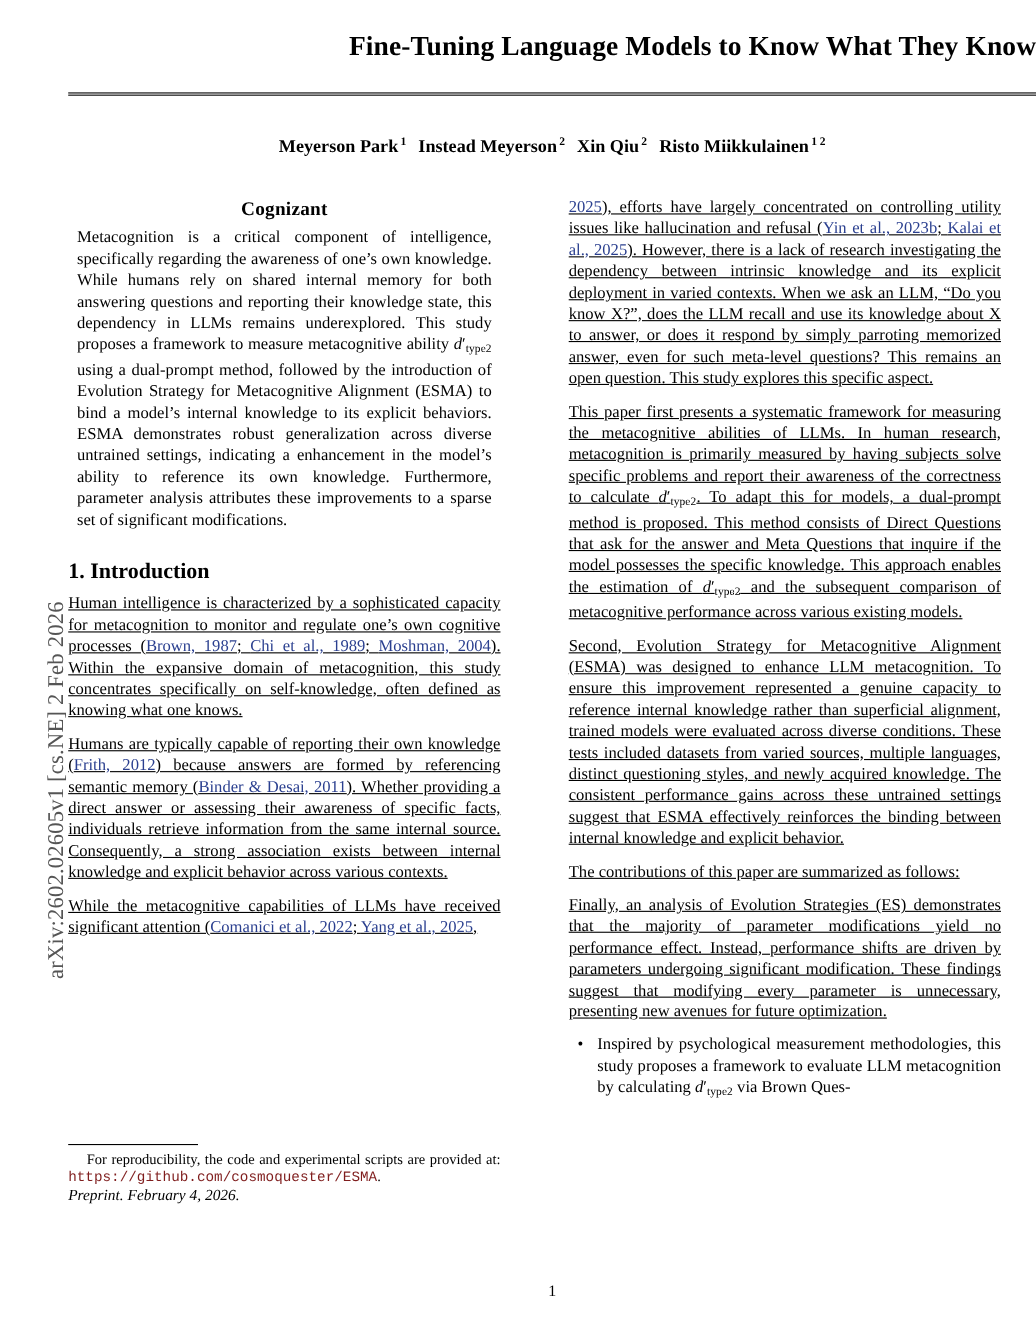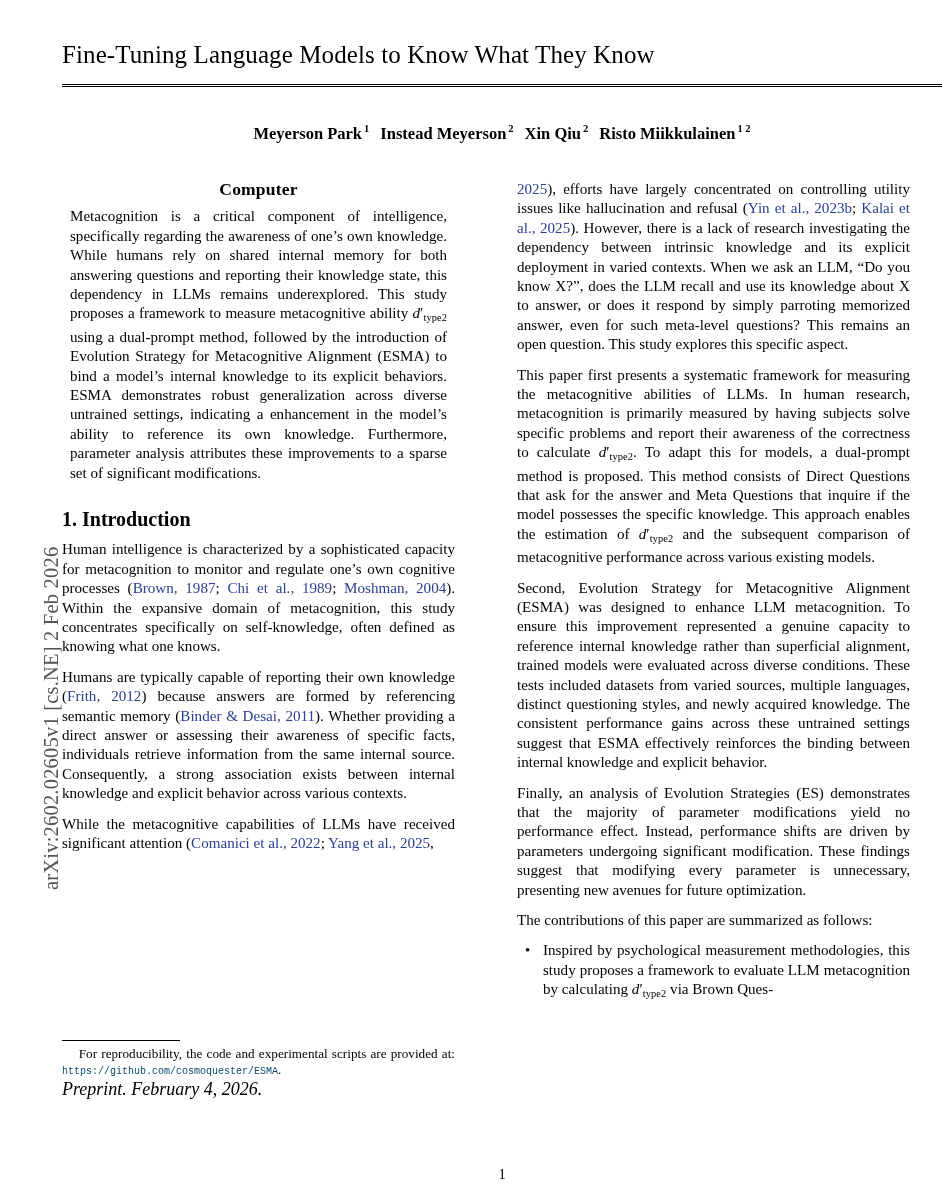--- a/index.html
+++ b/index.html
@@ -42,25 +42,25 @@
     position: absolute;
     left: 62px;
     top: 0;
     width: 880px;
     height: 1200px;
   }
 
   .title {
     position: absolute;
     left: 0;
-    top: 41px;
-    width: 880px;
-    text-align: left;
+    top: 29px;
+    width: 880px;
+    text-align: right;
     font-size: 25px;
-    font-weight: normal;
+    font-weight: bold;
     letter-spacing: 0.1px;
     font-family: "Liberation Serif", "DejaVu Serif", serif;
   }
 
   .rule {
     position: absolute;
     left: 0;
     top: 84px;
     width: 880px;
     border-top: 1.5px solid #000;
@@ -115,25 +115,26 @@
   .section-head {
     font-size: 20px;
     font-weight: bold;
     margin: 27px 0 11px 0;
     text-align: left;
   }
 
   p.para {
     margin: 0 0 11px 0;
     text-align: justify;
+    text-decoration: underline;
   }
   p.para:last-child { margin-bottom: 0; }
 
   .cite { color: #2a3f8f; }
-  .url  { color: #0c4a6e; font-family: "Liberation Mono", "DejaVu Sans Mono", monospace; font-size: 10px; }
+  .url  { color: #7f1d1d; font-family: "Liberation Mono", "DejaVu Sans Mono", monospace; font-size: 13px; }
 
   
   .math-d {
     font-style: italic;
     font-family: "Liberation Serif", "DejaVu Serif", serif;
   }
   .math-d .pr { font-style: normal; }
   .math-d sub {
     font-style: normal;
     font-size: 10.4px;
@@ -154,21 +155,21 @@
   .footnote-rule {
     width: 118px;
     border-top: 1px solid #000;
     margin: 0 0 5px 0;
   }
   .footnote p { margin: 0; }
   .footnote sup { font-size: 9.5px; vertical-align: super; }
   .preprint {
     margin-top: 20px;
     font-style: italic;
-    font-size: 18px;
+    font-size: 14px;
   }
 
   
   ul.bullets {
     margin: 0;
     padding-left: 0;
     list-style: none;
   }
   ul.bullets li {
     position: relative;
@@ -202,21 +203,21 @@
 
   <div class="title">Fine-Tuning Language Models to Know What They Know</div>
   <div class="rule"></div>
 
   <div class="authors">
     <span>Meyerson Park</span><span class="aff">1</span><span class="gap"></span><span>Instead Meyerson</span><span class="aff">2</span><span class="gap"></span><span>Xin Qiu</span><span class="aff">2</span><span class="gap"></span><span>Risto Miikkulainen</span><span class="aff">1 2</span>
   </div>
 
   <div class="col col-left">
 
-    <div class="abstract-head">Computer</div>
+    <div class="abstract-head">Cognizant</div>
     <p class="abstract-body"><span>Metacognition is a critical component of intelligence, specifically regarding the awareness of one’s own knowledge. While humans rely on shared internal memory for both answering questions and reporting their knowledge state, this dependency in LLMs remains underexplored. This study proposes a framework to measure metacognitive ability </span><span class="math-d"><span>d</span><span class="pr">′</span><sub>type2</sub></span><span> using a dual-prompt method, followed by the introduction of Evolution Strategy for Metacognitive Alignment (ESMA) to bind a model’s internal knowledge to its explicit behaviors. ESMA demonstrates robust generalization across diverse untrained settings, indicating a enhancement in the model’s ability to reference its own knowledge. Furthermore, parameter analysis attributes these improvements to a sparse set of significant modifications.</span></p>
 
     <div class="section-head">1. Introduction</div>
 
     <p class="para"><span>Human intelligence is characterized by a sophisticated capacity for metacognition to monitor and regulate one’s own cognitive processes (</span><span class="cite">Brown, 1987</span><span>; </span><span class="cite">Chi et al., 1989</span><span>; </span><span class="cite">Moshman, 2004</span><span>). Within the expansive domain of metacognition, this study concentrates specifically on self-knowledge, often defined as knowing what one knows.</span></p>
 
     <p class="para"><span>Humans are typically capable of reporting their own knowledge (</span><span class="cite">Frith, 2012</span><span>) because answers are formed by referencing semantic memory (</span><span class="cite">Binder &amp; Desai, 2011</span><span>). Whether providing a direct answer or assessing their awareness of specific facts, individuals retrieve information from the same internal source. Consequently, a strong association exists between internal knowledge and explicit behavior across various contexts.</span></p>
 
     <p class="para"><span>While the metacognitive capabilities of LLMs have received significant attention (</span><span class="cite">Comanici et al., 2022</span><span>; </span><span class="cite">Yang et al., 2025</span><span>,</span></p>
   </div>
@@ -228,23 +229,23 @@
   </div>
 
   <div class="col col-right">
 
     <p class="para"><span class="cite">2025</span><span>), efforts have largely concentrated on controlling utility issues like hallucination and refusal (</span><span class="cite">Yin et al., 2023b</span><span>; </span><span class="cite">Kalai et al., 2025</span><span>). However, there is a lack of research investigating the dependency between intrinsic knowledge and its explicit deployment in varied contexts. When we ask an LLM, “Do you know X?”, does the LLM recall and use its knowledge about X to answer, or does it respond by simply parroting memorized answer, even for such meta-level questions? This remains an open question. This study explores this specific aspect.</span></p>
 
     <p class="para"><span>This paper first presents a systematic framework for measuring the metacognitive abilities of LLMs. In human research, metacognition is primarily measured by having subjects solve specific problems and report their awareness of the correctness to calculate </span><span class="math-d"><span>d</span><span class="pr">′</span><sub>type2</sub></span><span>. To adapt this for models, a dual-prompt method is proposed. This method consists of Direct Questions that ask for the answer and Meta Questions that inquire if the model possesses the specific knowledge. This approach enables the estimation of </span><span class="math-d"><span>d</span><span class="pr">′</span><sub>type2</sub></span><span> and the subsequent comparison of metacognitive performance across various existing models.</span></p>
 
     <p class="para">Second, Evolution Strategy for Metacognitive Alignment (ESMA) was designed to enhance LLM metacognition. To ensure this improvement represented a genuine capacity to reference internal knowledge rather than superficial alignment, trained models were evaluated across diverse conditions. These tests included datasets from varied sources, multiple languages, distinct questioning styles, and newly acquired knowledge. The consistent performance gains across these untrained settings suggest that ESMA effectively reinforces the binding between internal knowledge and explicit behavior.</p>
 
+    <p class="para">The contributions of this paper are summarized as follows:</p>
+
     <p class="para">Finally, an analysis of Evolution Strategies (ES) demonstrates that the majority of parameter modifications yield no performance effect. Instead, performance shifts are driven by parameters undergoing significant modification. These findings suggest that modifying every parameter is unnecessary, presenting new avenues for future optimization.</p>
-
-    <p class="para">The contributions of this paper are summarized as follows:</p>
 
     <ul class="bullets">
       <li><span class="dot">•</span><span>Inspired by psychological measurement methodologies, this study proposes a framework to evaluate LLM metacognition by calculating </span><span class="math-d"><span>d</span><span class="pr">′</span><sub>type2</sub></span><span> via Brown Ques-</span></li>
     </ul>
   </div>
 
   <div class="page-number">1</div>
 
 </div>
 

